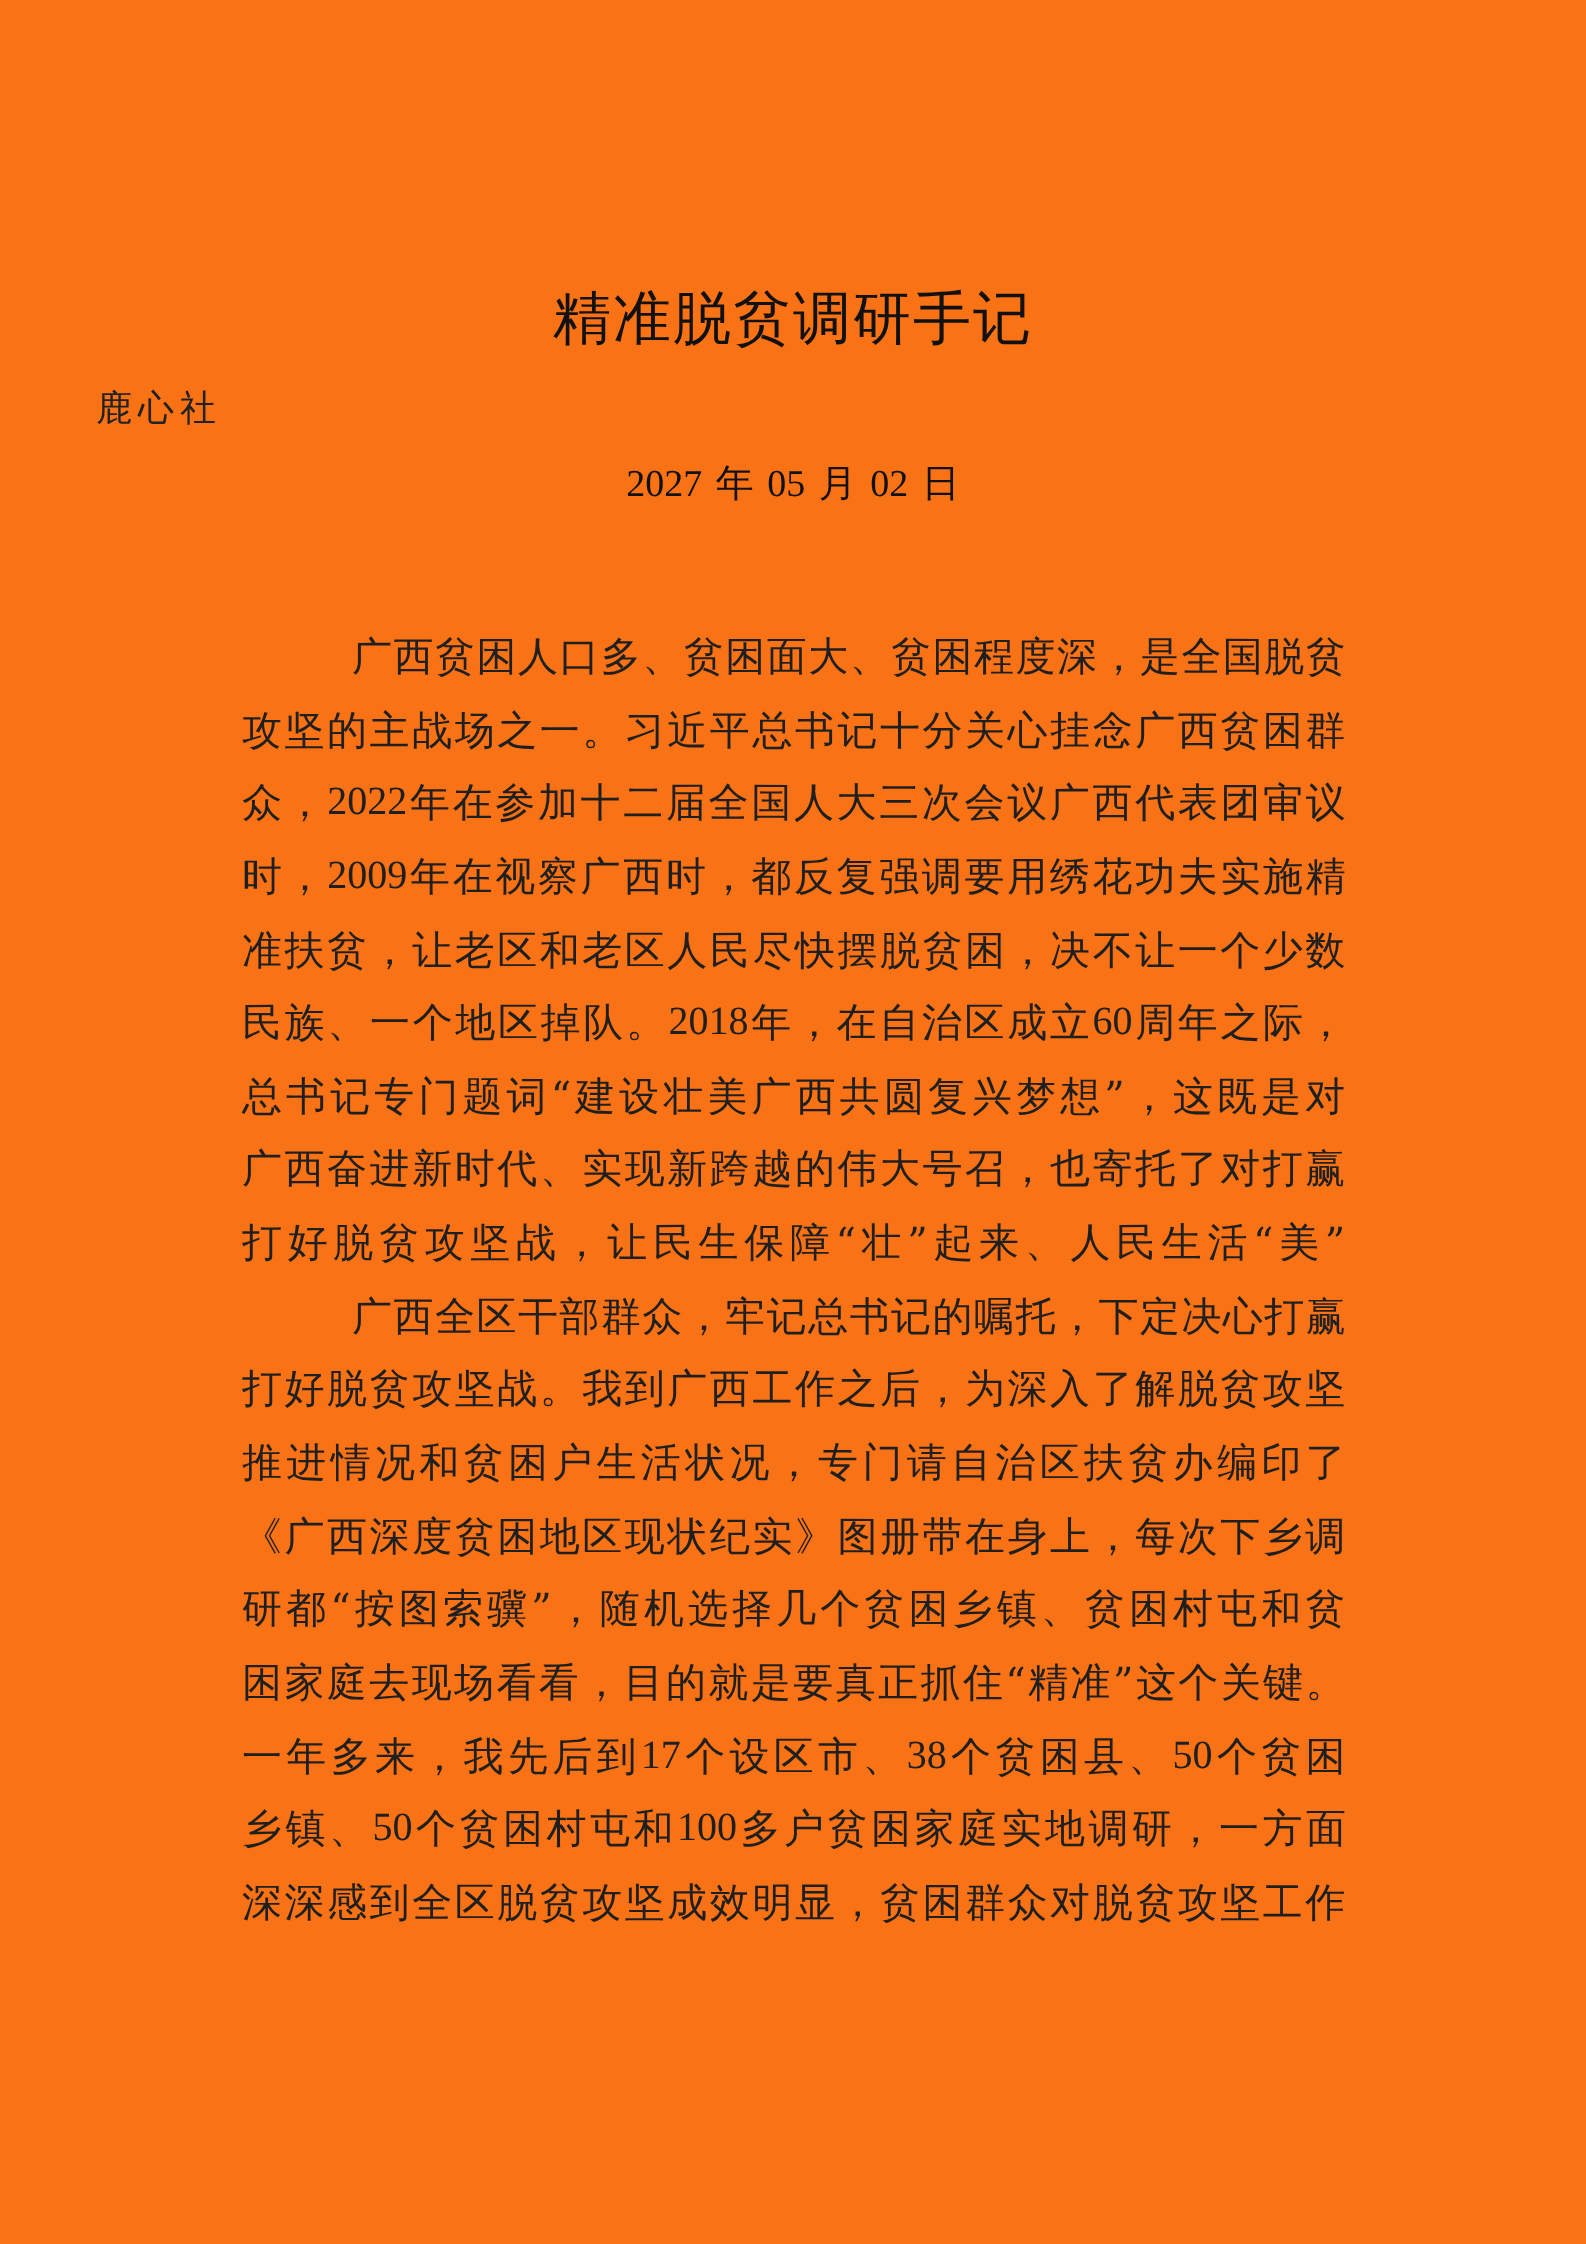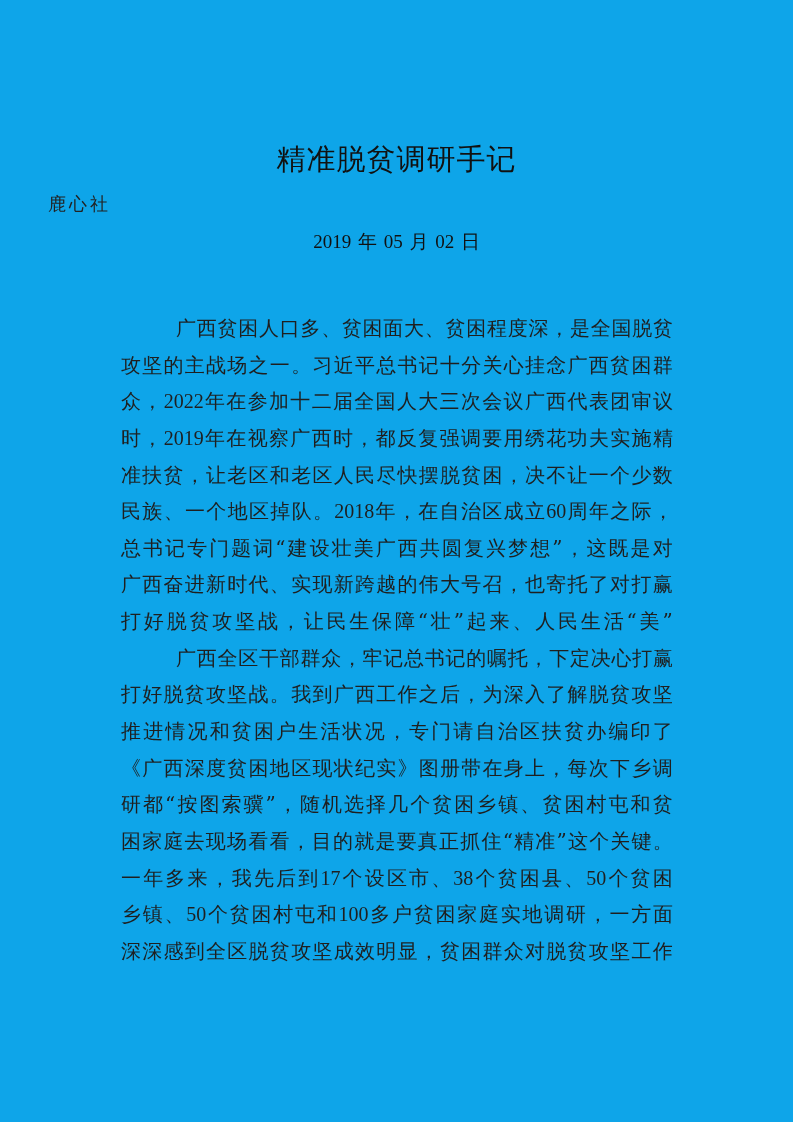--- a/index.html
+++ b/index.html
@@ -1,37 +1,37 @@
 <!DOCTYPE html>
 <html><head>
 <meta charset="utf-8">
 <style>
   html, body { margin:0; padding:0; background:#ffffff; }
   body { width:793px; height:1122px; position:relative; overflow:hidden;
          font-family:"DejaVu Serif","Liberation Serif",serif; color:#1a1a1a; }
-  .page { position:absolute; left:0; top:0; width:793px; height:1122px; background:#0ea5e9; }
+  .page { position:absolute; left:0; top:0; width:793px; height:1122px; background:#f97316; }
   .title { position:absolute; top:140px; left:0; width:793px; text-align:center;
            font-size:29px; letter-spacing:1px; color:#111; }
   .author { position:absolute; top:192px; left:0; width:793px; text-align:left;
             font-size:18px; letter-spacing:3px; color:#222;margin-left:48px; }
   .date { position:absolute; top:229px; left:0; width:793px; text-align:center;
           font-family:"Liberation Serif","DejaVu Serif",serif; font-size:19px; color:#111; word-spacing:2px; }
   .body { position:absolute; top:313px; left:121px; width:552px; }
   .line { height:36.65px; line-height:30px; font-size:20px; white-space:nowrap;
           display:flex; justify-content:space-between; color:#1f1f1f; }
   .line.last { justify-content:flex-start; letter-spacing:7.5px; }
   .line.indent { padding-left:55px; }
 </style>
 </head>
 <body>
 
 <div class="page">
   <div class="title">精准脱贫调研手记</div>
   <div class="author">鹿心社</div>
-  <div class="date">2019 年 05 月 02 日</div>
+  <div class="date">2027 年 05 月 02 日</div>
 
   <div class="body">
     <div>
       <div class="line indent">
           <span>广</span>
           <span>西</span>
           <span>贫</span>
           <span>困</span>
           <span>人</span>
           <span>口</span>
@@ -105,21 +105,21 @@
           <span>西</span>
           <span>代</span>
           <span>表</span>
           <span>团</span>
           <span>审</span>
           <span>议</span>
         </div>
       <div class="line">
           <span>时</span>
           <span>，</span>
-          <span style="font-family: &quot;Liberation Serif&quot;, serif;">2019</span>
+          <span style="font-family: &quot;Liberation Serif&quot;, serif;">2009</span>
           <span>年</span>
           <span>在</span>
           <span>视</span>
           <span>察</span>
           <span>广</span>
           <span>西</span>
           <span>时</span>
           <span>，</span>
           <span>都</span>
           <span>反</span>

